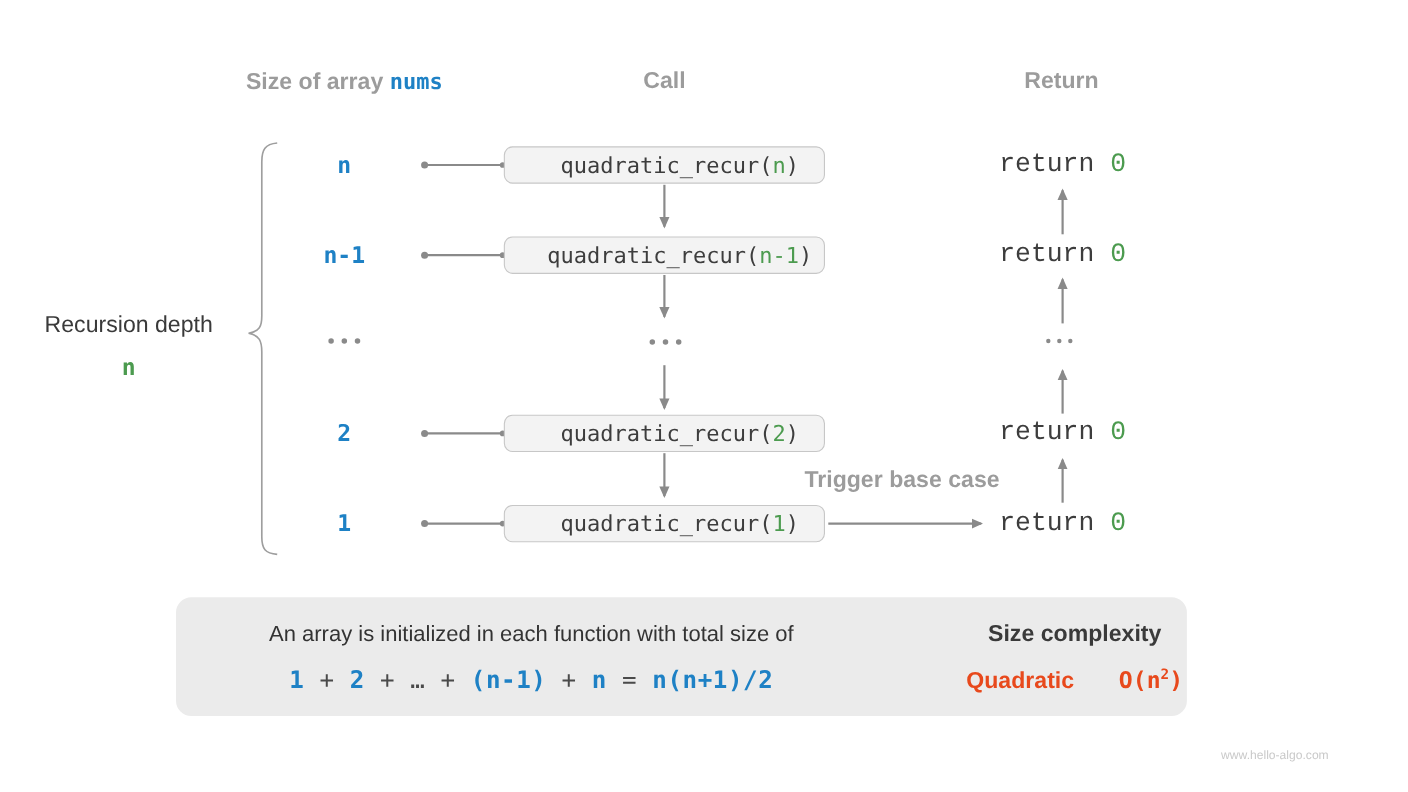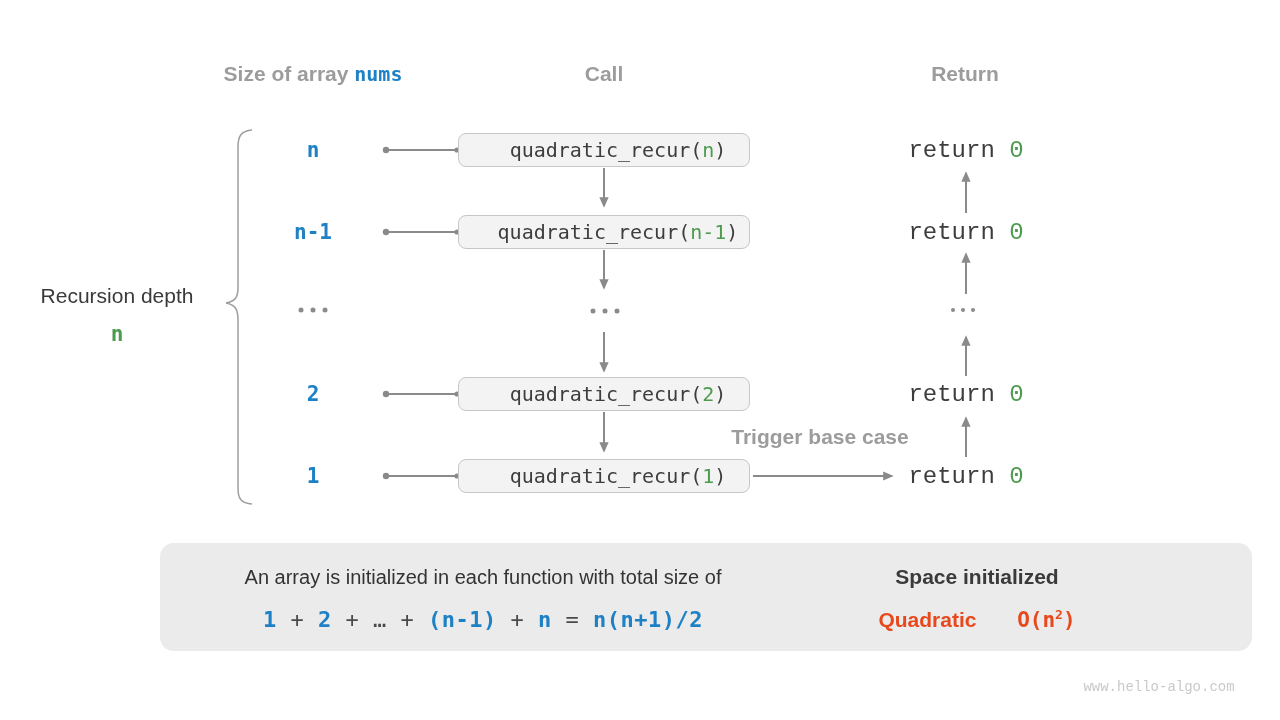--- a/index.html
+++ b/index.html
@@ -16,31 +16,31 @@
               font-size:21px;color:#1e81c5;}
   .call-box{position:absolute;left:458px;width:292px;height:34px;box-sizing:border-box;
             border:1.5px solid #c7c7c7;border-radius:8px;background:#f3f3f3;
             display:flex;align-items:center;justify-content:center;
             font-family:"DejaVu Sans Mono",monospace;font-size:20px;color:#3d3d3d;
             white-space:pre;padding-left:28px;}
   .ret{font-family:Liberation Mono, monospace;font-size:24px;color:#3d3d3d;}
   .depth-label{font-size:21px;color:#3a3a3a;}
   .depth-n{font-family:"DejaVu Sans Mono",monospace;font-weight:bold;font-size:21px;color:#4c9b4f;}
   .trigger{font-weight:bold;font-size:21px;color:#9c9c9c;}
-  .panel{position:absolute;left:160px;top:543px;width:1092px;height:108px;
+  .panel{position:absolute;left:160px;top:543px;width:919px;height:108px;
          background:#ebebeb;border-radius:14px;}
   .panel-line1{font-size:20px;color:#333333;}
   .formula{font-family:"DejaVu Sans Mono",monospace;font-size:22px;font-weight:bold;
            letter-spacing:0.5px;}
   .formula .dark{font-weight:normal;}
   .space-title{font-weight:bold;font-size:21px;color:#3a3a3a;}
   .space-val{font-weight:bold;font-size:21px;color:#e8491c;white-space:pre;}
   .space-val .mono{font-size:21px;}
   .space-val sup{font-size:0.62em;vertical-align:super;}
-  .watermark{font-family:Liberation Mono, monospace;font-size:14px;color:#c9c9c9;}
+  .watermark{font-family:Liberation Sans, sans-serif;font-size:11px;color:#c9c9c9;}
   .dots{display:flex;gap:7px;}
   .dot{width:5px;height:5px;border-radius:50%;background:#8a8a8a;}
   .dots.small{gap:6px;}
   .dots.small .dot{width:4px;height:4px;}
   svg.overlay{position:absolute;left:0;top:0;pointer-events:none;}
 </style>
 </head>
 <body>
 
 <div class="canvas">
@@ -110,19 +110,19 @@
   <div class="abs ret" style="left:966px;top:232px"><span>return </span><span class="green">0</span></div>
   <div class="abs dots small" style="left:963px;top:310px"><span class="dot"></span><span class="dot"></span><span class="dot"></span></div>
   <div class="abs ret" style="left:966px;top:394px"><span>return </span><span class="green">0</span></div>
   <div class="abs ret" style="left:966px;top:476px"><span>return </span><span class="green">0</span></div>
 
   <div class="abs trigger" style="left:820px;top:437px">Trigger base case</div>
 
   <div class="panel">
     <div class="abs panel-line1" style="left:323px;top:34px">An array is initialized in each function with total size of</div>
     <div class="abs formula" style="left:323px;top:76px"><span class="blue">1</span><span class="dark"> + </span><span class="blue">2</span><span class="dark"> + </span><span class="dark">…</span><span class="dark"> + </span><span class="blue">(n-1)</span><span class="dark"> + </span><span class="blue">n</span><span class="dark"> = </span><span class="blue">n(n+1)/2</span></div>
-    <div class="abs space-title" style="left:817px;top:34px">Space initialized</div>
+    <div class="abs space-title" style="left:817px;top:34px">Size complexity</div>
     <div class="abs space-val" style="left:817px;top:76px"><span>Quadratic  </span><span class="mono"><span>O(n</span><sup>2</sup><span>)</span></span></div>
   </div>
 
   <div class="abs watermark" style="left:1159px;top:687px">www.hello-algo.com</div>
 
 </div>
 
 </body></html>

